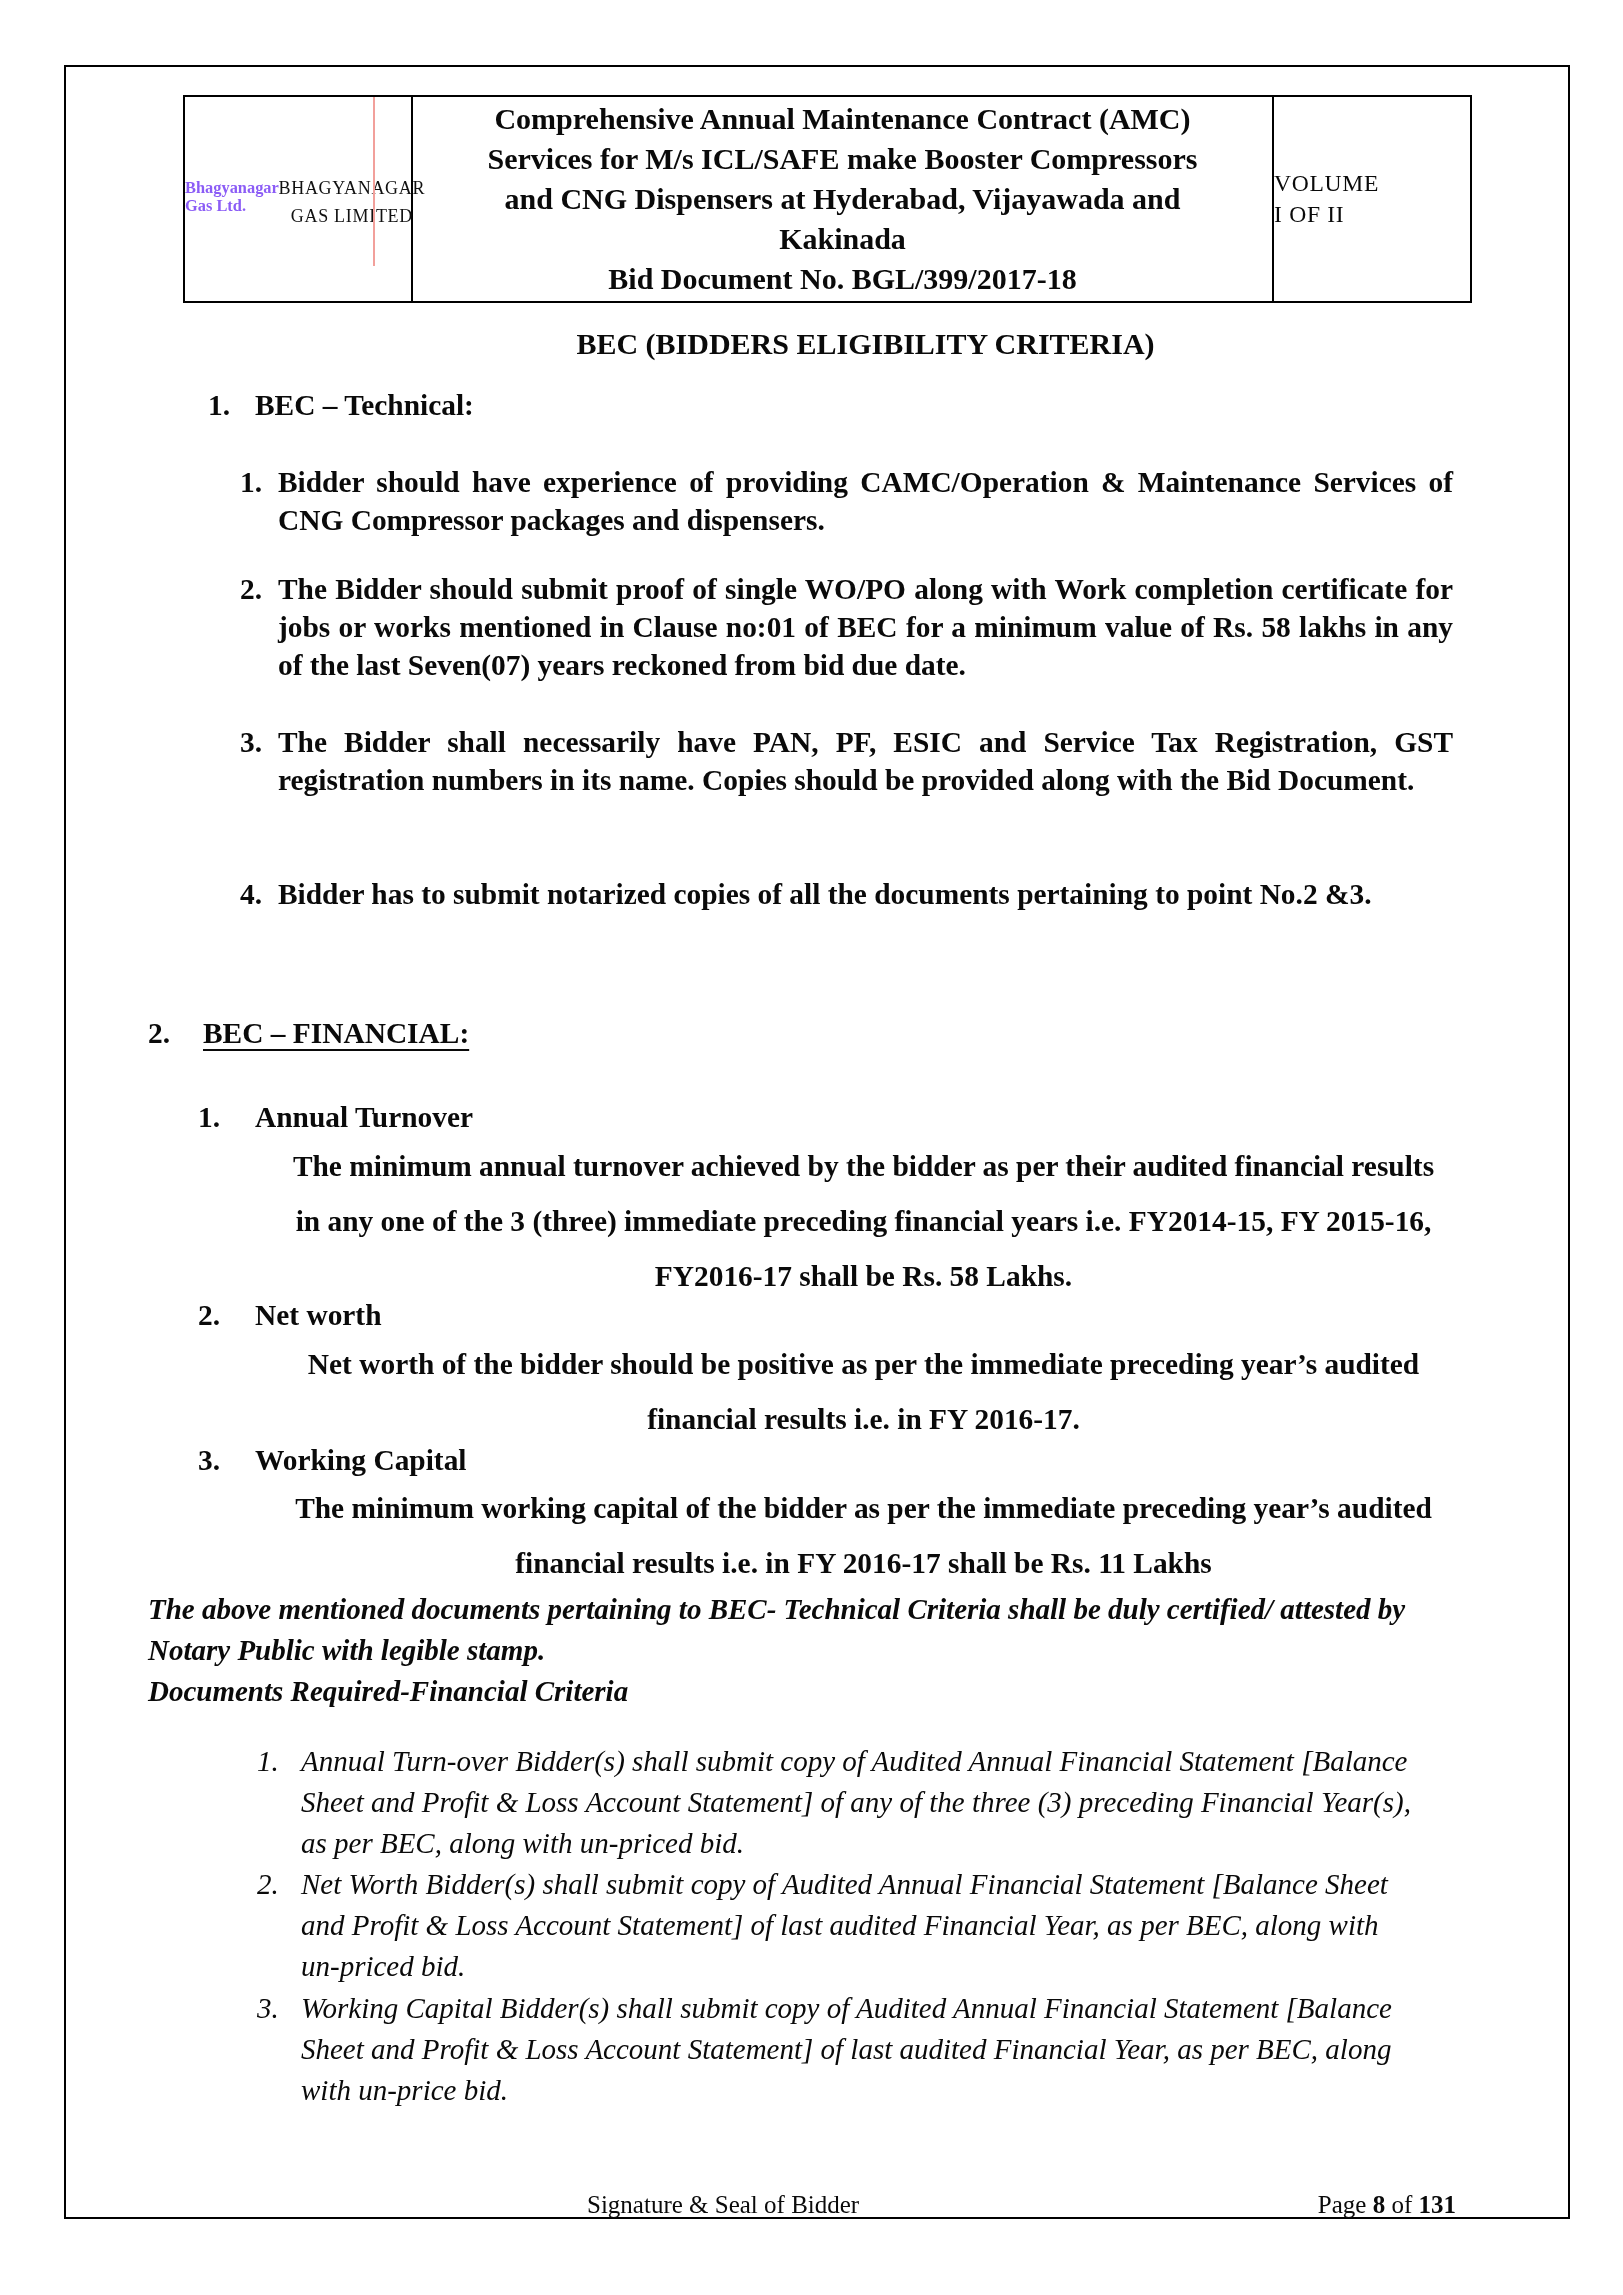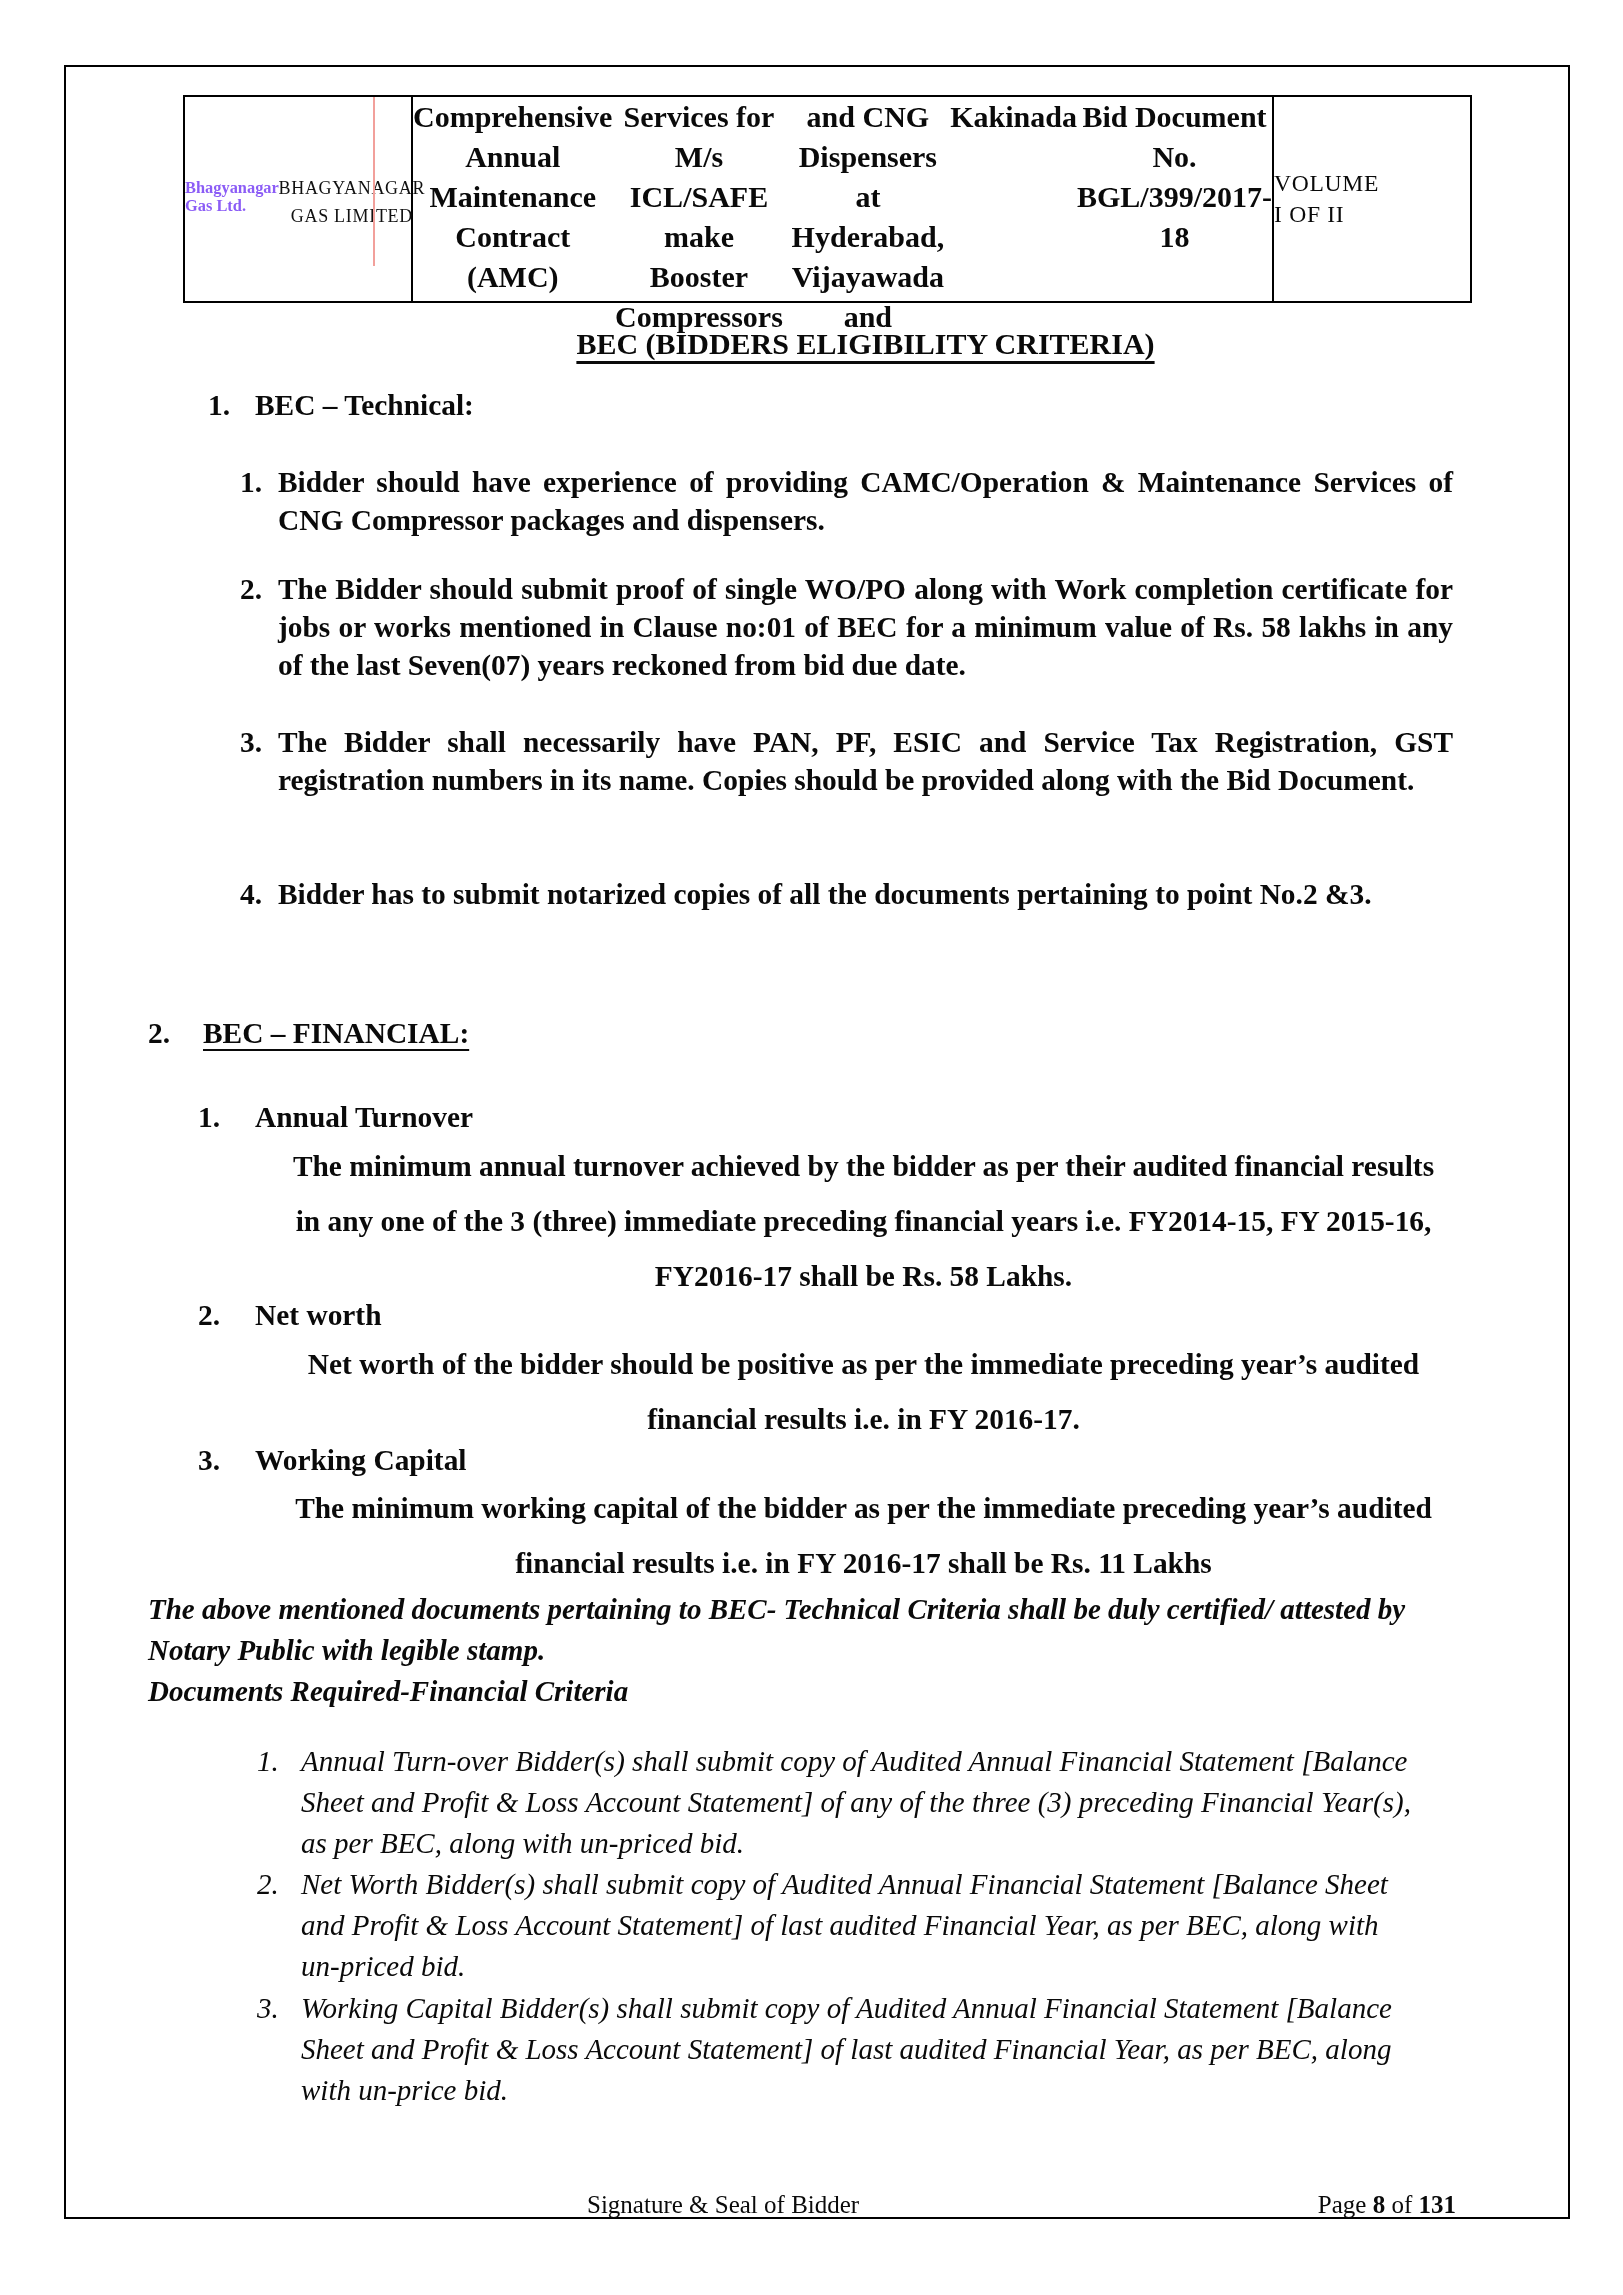--- a/index.html
+++ b/index.html
@@ -12,34 +12,34 @@
     position:absolute;left:64px;top:65px;width:1506px;height:2154px;
     border:2.6px solid #000;box-sizing:border-box;
   }
   
   .header-table{
     position:absolute;left:183px;top:95px;width:1289px;height:208px;
     border:2.6px solid #000;box-sizing:border-box;display:flex;background:#fff;
   }
   .cell{box-sizing:border-box;position:relative;}
   .logo-cell{width:228px;border-right:2.6px solid #000;display:flex;flex-direction:row;align-items:center;}
-  .title-cell{flex:1;border-right:2.6px solid #000;display:flex;flex-direction:row;justify-content:center;text-align:center;}
+  .title-cell{flex:1;border-right:2.6px solid #000;display:flex;flex-direction:column;justify-content:center;align-items:center;text-align:center;}
   .volume-cell{width:196px;display:flex;flex-direction:column;justify-content:center;align-items:flex-start;text-align:center;}
   .pink-line{position:absolute;left:188px;top:0;width:2px;height:169px;background:#f2a09b;}
   .logo-svg{margin-top:6.5px;width:110px;height:110px;}
   .logo-caption{font-size:16.4px;font-weight:bold;color:#8b5cf6;line-height:18.3px;margin-top:-3.9px;}
   .org-name{font-size:18px;line-height:28px;color:#111;margin-top:5.2px;text-align:center;letter-spacing:0.7px;}
   .title-line{font-size:30px;font-weight:bold;line-height:40px;}
   .volume-line{font-size:23.6px;line-height:31px;letter-spacing:0.7px;}
   
   .abs{position:absolute;}
   .main-heading{
     left:278px;top:327px;width:1175px;text-align:center;
     font-size:30px;font-weight:bold;
-    text-decoration:underline;text-decoration-thickness:2.6px;text-underline-offset:6.5px;
+    text-decoration-thickness:2.6px;text-underline-offset:6.5px;
   }
   .l1{font-size:29.4px;font-weight:bold;}
   .l1 .l1num{position:absolute;left:0;}
   .l1-tech{left:208px;top:389px;width:1245px;}
   .l1-tech .l1text{margin-left:47px;}
   .l1-fin{left:148px;top:1017px;width:1305px;}
   .l1-fin .l1text{margin-left:55px;text-decoration:underline;text-decoration-thickness:2px;text-underline-offset:5.9px;}
   .num-item{left:240px;width:1213px;font-size:29.4px;font-weight:bold;line-height:38px;}
   .num-item .num{position:absolute;left:0;top:0;}
   .num-item .txt{margin-left:38px;text-align:justify;}

